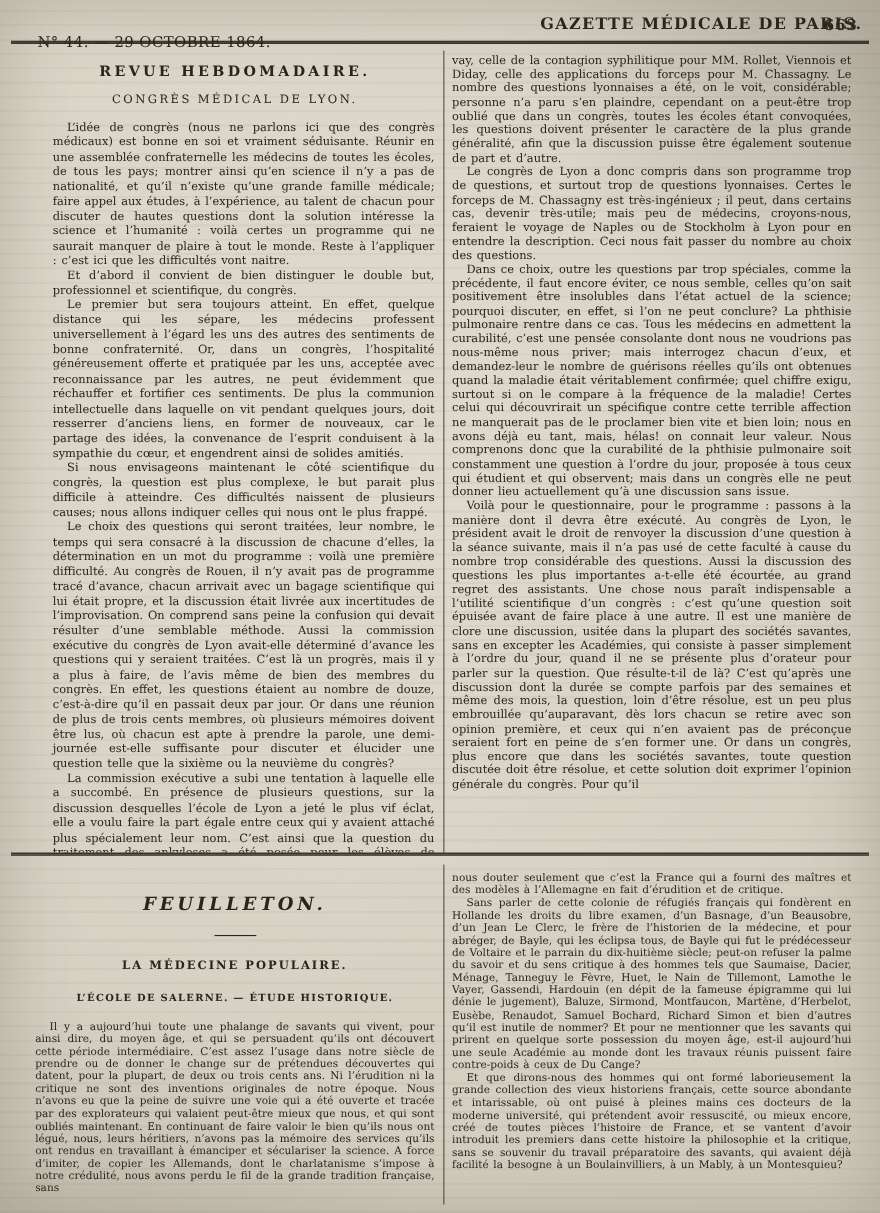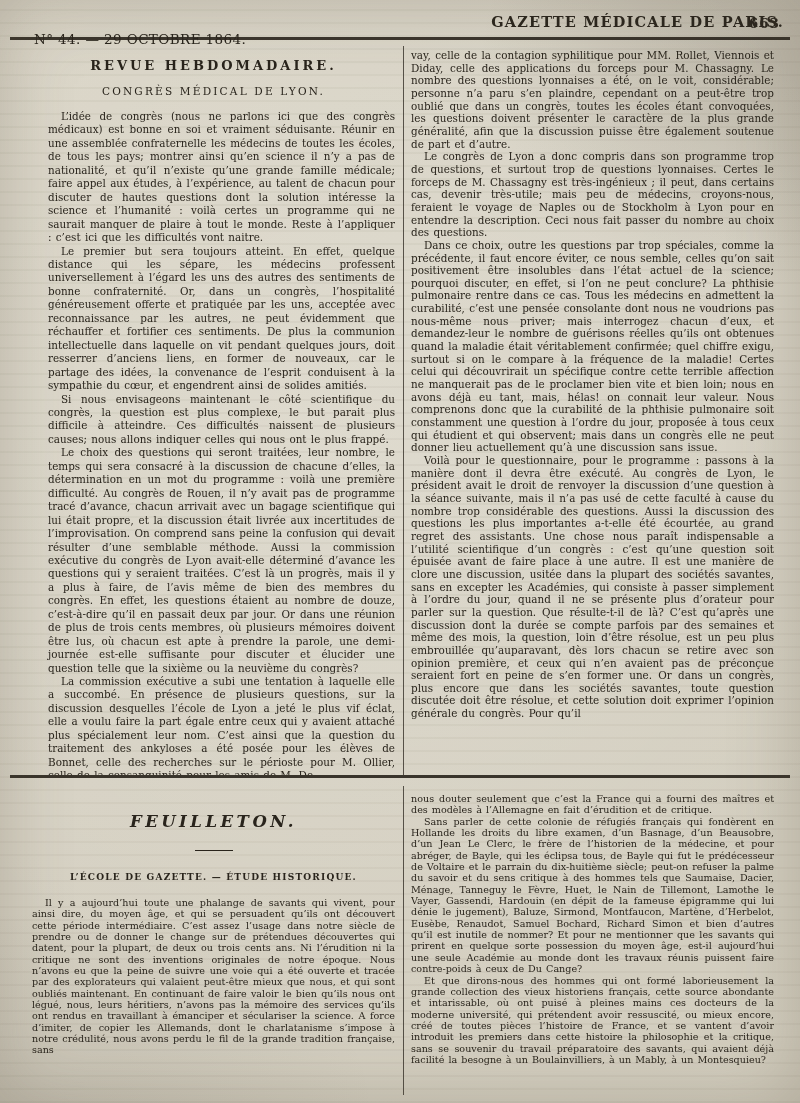--- a/index.html
+++ b/index.html
@@ -136,20 +136,21 @@
     <span class="pagenum">663</span>
   </div>
   <div class="double-rule rule-header"></div>
 
   <div class="section section-main">
     <div class="col bodytext main-body left-body">
       <h1 class="revue-title">REVUE HEBDOMADAIRE.</h1>
       <h2 class="revue-subtitle">CONGRÈS MÉDICAL DE LYON.</h2>
       <div>
           <p>L’idée de congrès (nous ne parlons ici que des congrès médicaux) est bonne en soi et vraiment séduisante. Réunir en une assemblée confraternelle les médecins de toutes les écoles, de tous les pays; montrer ainsi qu’en science il n’y a pas de nationalité, et qu’il n’existe qu’une grande famille médicale; faire appel aux études, à l’expérience, au talent de chacun pour discuter de hautes questions dont la solution intéresse la science et l’humanité : voilà certes un programme qui ne saurait manquer de plaire à tout le monde. Reste à l’appliquer : c’est ici que les difficultés vont naitre.</p>
+          <p>Et d’abord il convient de bien distinguer le double but, professionnel et scientifique, du congrès.</p>
           <p>Le premier but sera toujours atteint. En effet, quelque distance qui les sépare, les médecins professent universellement à l’égard les uns des autres des sentiments de bonne confraternité. Or, dans un congrès, l’hospitalité généreusement offerte et pratiquée par les uns, acceptée avec reconnaissance par les autres, ne peut évidemment que réchauffer et fortifier ces sentiments. De plus la communion intellectuelle dans laquelle on vit pendant quelques jours, doit resserrer d’anciens liens, en former de nouveaux, car le partage des idées, la convenance de l’esprit conduisent à la sympathie du cœur, et engendrent ainsi de solides amitiés.</p>
           <p>Si nous envisageons maintenant le côté scientifique du congrès, la question est plus complexe, le but parait plus difficile à atteindre. Ces difficultés naissent de plusieurs causes; nous allons indiquer celles qui nous ont le plus frappé.</p>
           <p>Le choix des questions qui seront traitées, leur nombre, le temps qui sera consacré à la discussion de chacune d’elles, la détermination en un mot du programme : voilà une première difficulté. Au congrès de Rouen, il n’y avait pas de programme tracé d’avance, chacun arrivait avec un bagage scientifique qui lui était propre, et la discussion était livrée aux incertitudes de l’improvisation. On comprend sans peine la confusion qui devait résulter d’une semblable méthode. Aussi la commission exécutive du congrès de Lyon avait-elle déterminé d’avance les questions qui y seraient traitées. C’est là un progrès, mais il y a plus à faire, de l’avis même de bien des membres du congrès. En effet, les questions étaient au nombre de douze, c’est-à-dire qu’il en passait deux par jour. Or dans une réunion de plus de trois cents membres, où plusieurs mémoires doivent être lus, où chacun est apte à prendre la parole, une demi-journée est-elle suffisante pour discuter et élucider une question telle que la sixième ou la neuvième du congrès?</p>
           <p>La commission exécutive a subi une tentation à laquelle elle a succombé. En présence de plusieurs questions, sur la discussion desquelles l’école de Lyon a jeté le plus vif éclat, elle a voulu faire la part égale entre ceux qui y avaient attaché plus spécialement leur nom. C’est ainsi que la question du traitement des ankyloses a été posée pour les élèves de Bonnet, celle des recherches sur le périoste pour M. Ollier, celle de la consanguinité pour les amis de M. De-</p>
         </div>
     </div>
     <div class="vdivider"></div>
     <div class="col col-right bodytext main-body right-body continuation">
         <p>vay, celle de la contagion syphilitique pour MM. Rollet, Viennois et Diday, celle des applications du forceps pour M. Chassagny. Le nombre des questions lyonnaises a été, on le voit, considérable; personne n’a paru s’en plaindre, cependant on a peut-être trop oublié que dans un congrès, toutes les écoles étant convoquées, les questions doivent présenter le caractère de la plus grande généralité, afin que la discussion puisse être également soutenue de part et d’autre.</p>
         <p>Le congrès de Lyon a donc compris dans son programme trop de questions, et surtout trop de questions lyonnaises. Certes le forceps de M. Chassagny est très-ingénieux ; il peut, dans certains cas, devenir très-utile; mais peu de médecins, croyons-nous, feraient le voyage de Naples ou de Stockholm à Lyon pour en entendre la description. Ceci nous fait passer du nombre au choix des questions.</p>
@@ -157,21 +158,22 @@
         <p>Voilà pour le questionnaire, pour le programme : passons à la manière dont il devra être exécuté. Au congrès de Lyon, le président avait le droit de renvoyer la discussion d’une question à la séance suivante, mais il n’a pas usé de cette faculté à cause du nombre trop considérable des questions. Aussi la discussion des questions les plus importantes a-t-elle été écourtée, au grand regret des assistants. Une chose nous paraît indispensable a l’utilité scientifique d’un congrès : c’est qu’une question soit épuisée avant de faire place à une autre. Il est une manière de clore une discussion, usitée dans la plupart des sociétés savantes, sans en excepter les Académies, qui consiste à passer simplement à l’ordre du jour, quand il ne se présente plus d’orateur pour parler sur la question. Que résulte-t-il de là? C’est qu’après une discussion dont la durée se compte parfois par des semaines et même des mois, la question, loin d’être résolue, est un peu plus embrouillée qu’auparavant, dès lors chacun se retire avec son opinion première, et ceux qui n’en avaient pas de préconçue seraient fort en peine de s’en former une. Or dans un congrès, plus encore que dans les sociétés savantes, toute question discutée doit être résolue, et cette solution doit exprimer l’opinion générale du congrès. Pour qu’il</p>
       </div>
   </div>
 
   <div class="double-rule rule-section"></div>
 
   <div class="section section-feuilleton">
     <div class="col bodytext feu-body">
       <h1 class="feuilleton-title">FEUILLETON.</h1>
       <div class="feuilleton-rule"></div>
-      <h3 class="feuilleton-article-subtitle">L’ÉCOLE DE GAZETTE. — ÉTUDE HISTORIQUE.</h3>
+      <h2 class="feuilleton-article-title">LA MÉDECINE POPULAIRE.</h2>
+      <h3 class="feuilleton-article-subtitle">L’ÉCOLE DE SALERNE. — ÉTUDE HISTORIQUE.</h3>
       <div>
           <p>Il y a aujourd’hui toute une phalange de savants qui vivent, pour ainsi dire, du moyen âge, et qui se persuadent qu’ils ont découvert cette période intermédiaire. C’est assez l’usage dans notre siècle de prendre ou de donner le change sur de prétendues découvertes qui datent, pour la plupart, de deux ou trois cents ans. Ni l’érudition ni la critique ne sont des inventions originales de notre époque. Nous n’avons eu que la peine de suivre une voie qui a été ouverte et tracée par des explorateurs qui valaient peut-être mieux que nous, et qui sont oubliés maintenant. En continuant de faire valoir le bien qu’ils nous ont légué, nous, leurs héritiers, n’avons pas la mémoire des services qu’ils ont rendus en travaillant à émanciper et séculariser la science. A force d’imiter, de copier les Allemands, dont le charlatanisme s’impose à notre crédulité, nous avons perdu le fil de la grande tradition française, sans</p>
         </div>
     </div>
     <div class="vdivider"></div>
     <div class="col col-right bodytext feu-body feu-right continuation">
         <p>nous douter seulement que c’est la France qui a fourni des maîtres et des modèles à l’Allemagne en fait d’érudition et de critique.</p>
         <p>Sans parler de cette colonie de réfugiés français qui fondèrent en Hollande les droits du libre examen, d’un Basnage, d’un Beausobre, d’un Jean Le Clerc, le frère de l’historien de la médecine, et pour abréger, de Bayle, qui les éclipsa tous, de Bayle qui fut le prédécesseur de Voltaire et le parrain du dix-huitième siècle; peut-on refuser la palme du savoir et du sens critique à des hommes tels que Saumaise, Dacier, Ménage, Tanneguy le Fèvre, Huet, le Nain de Tillemont, Lamothe le Vayer, Gassendi, Hardouin (en dépit de la fameuse épigramme qui lui dénie le jugement), Baluze, Sirmond, Montfaucon, Martène, d’Herbelot, Eusèbe, Renaudot, Samuel Bochard, Richard Simon et bien d’autres qu’il est inutile de nommer? Et pour ne mentionner que les savants qui prirent en quelque sorte possession du moyen âge, est-il aujourd’hui une seule Académie au monde dont les travaux réunis puissent faire contre-poids à ceux de Du Cange?</p>
         <p>Et que dirons-nous des hommes qui ont formé laborieusement la grande collection des vieux historiens français, cette source abondante et intarissable, où ont puisé à pleines mains ces docteurs de la moderne université, qui prétendent avoir ressuscité, ou mieux encore, créé de toutes pièces l’histoire de France, et se vantent d’avoir introduit les premiers dans cette histoire la philosophie et la critique, sans se souvenir du travail préparatoire des savants, qui avaient déjà facilité la besogne à un Boulainvilliers, à un Mably, à un Montesquieu?</p>
       </div>

